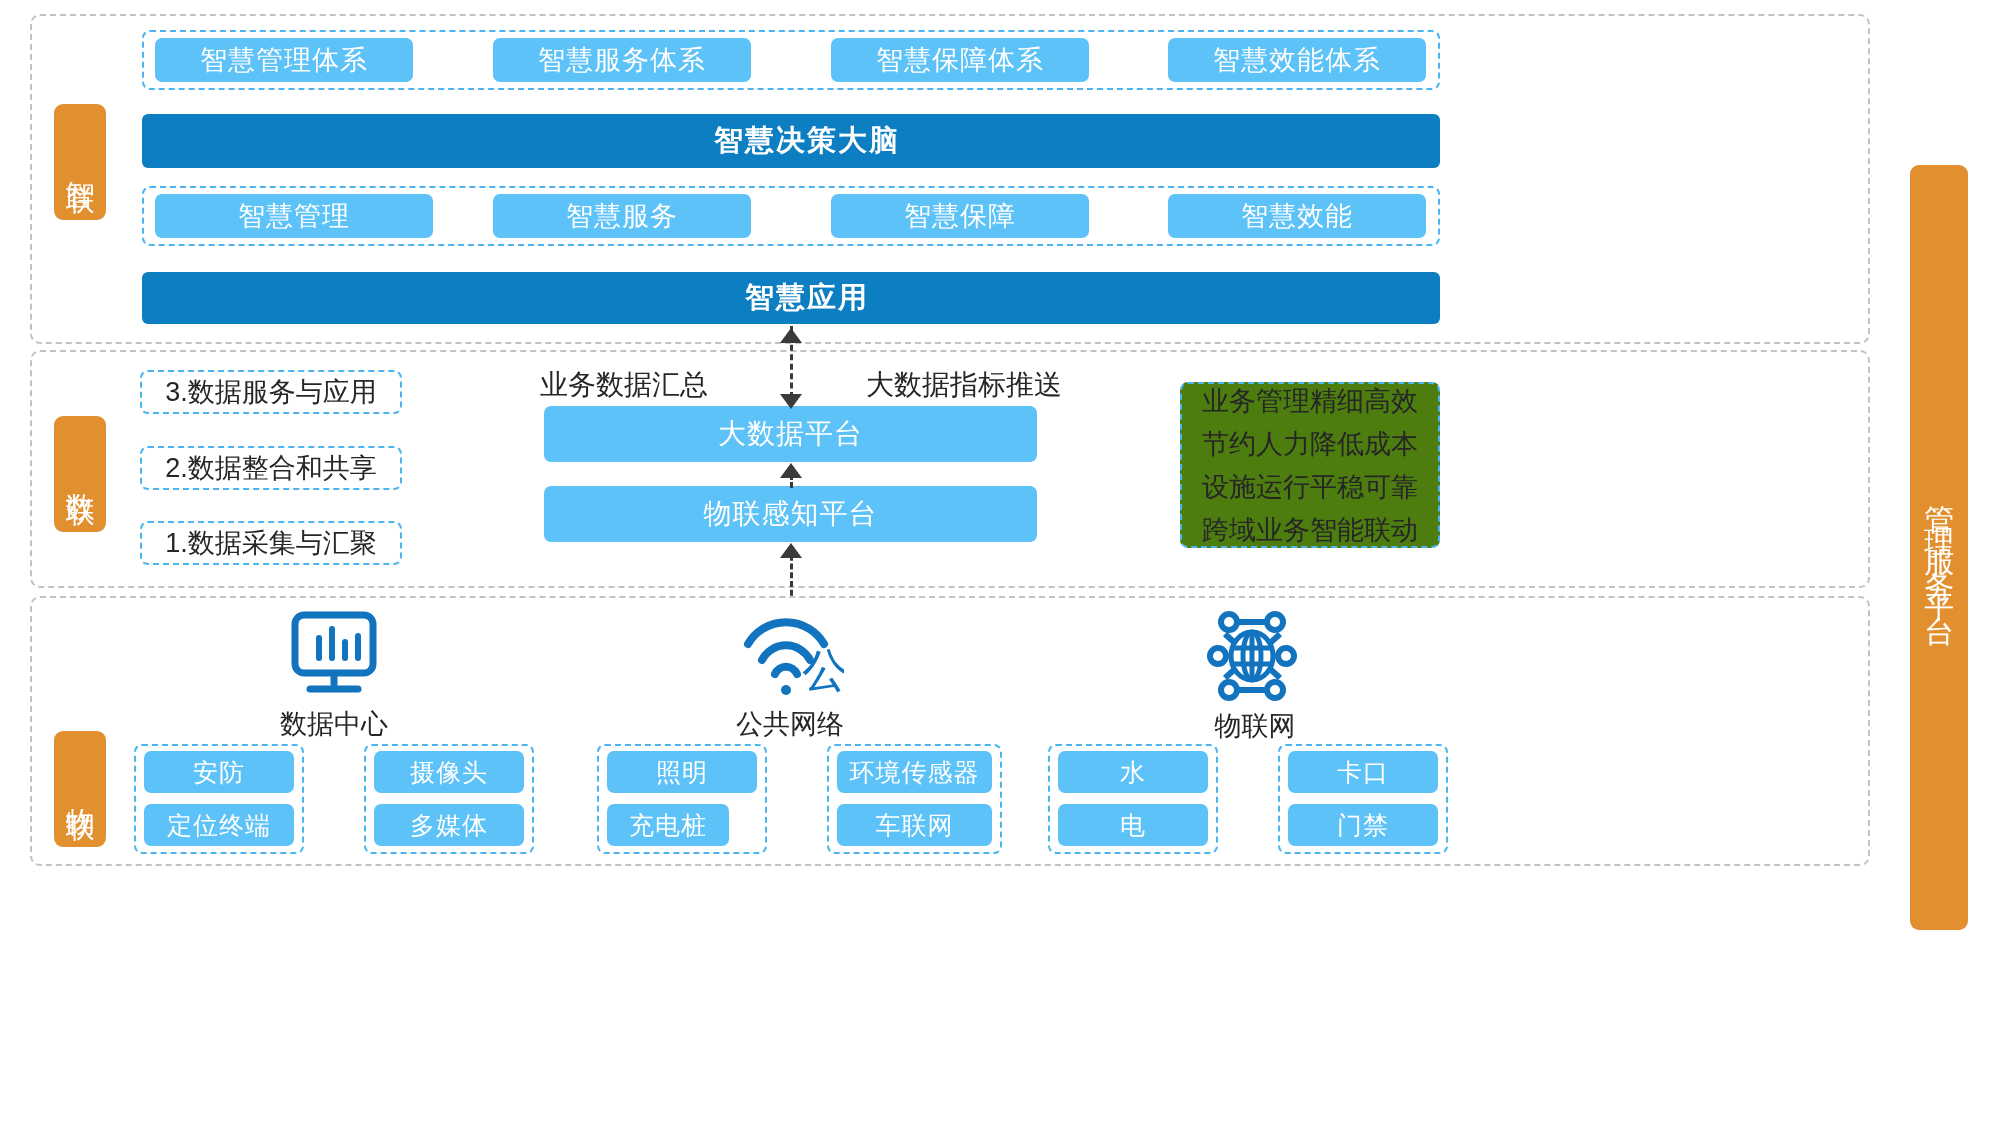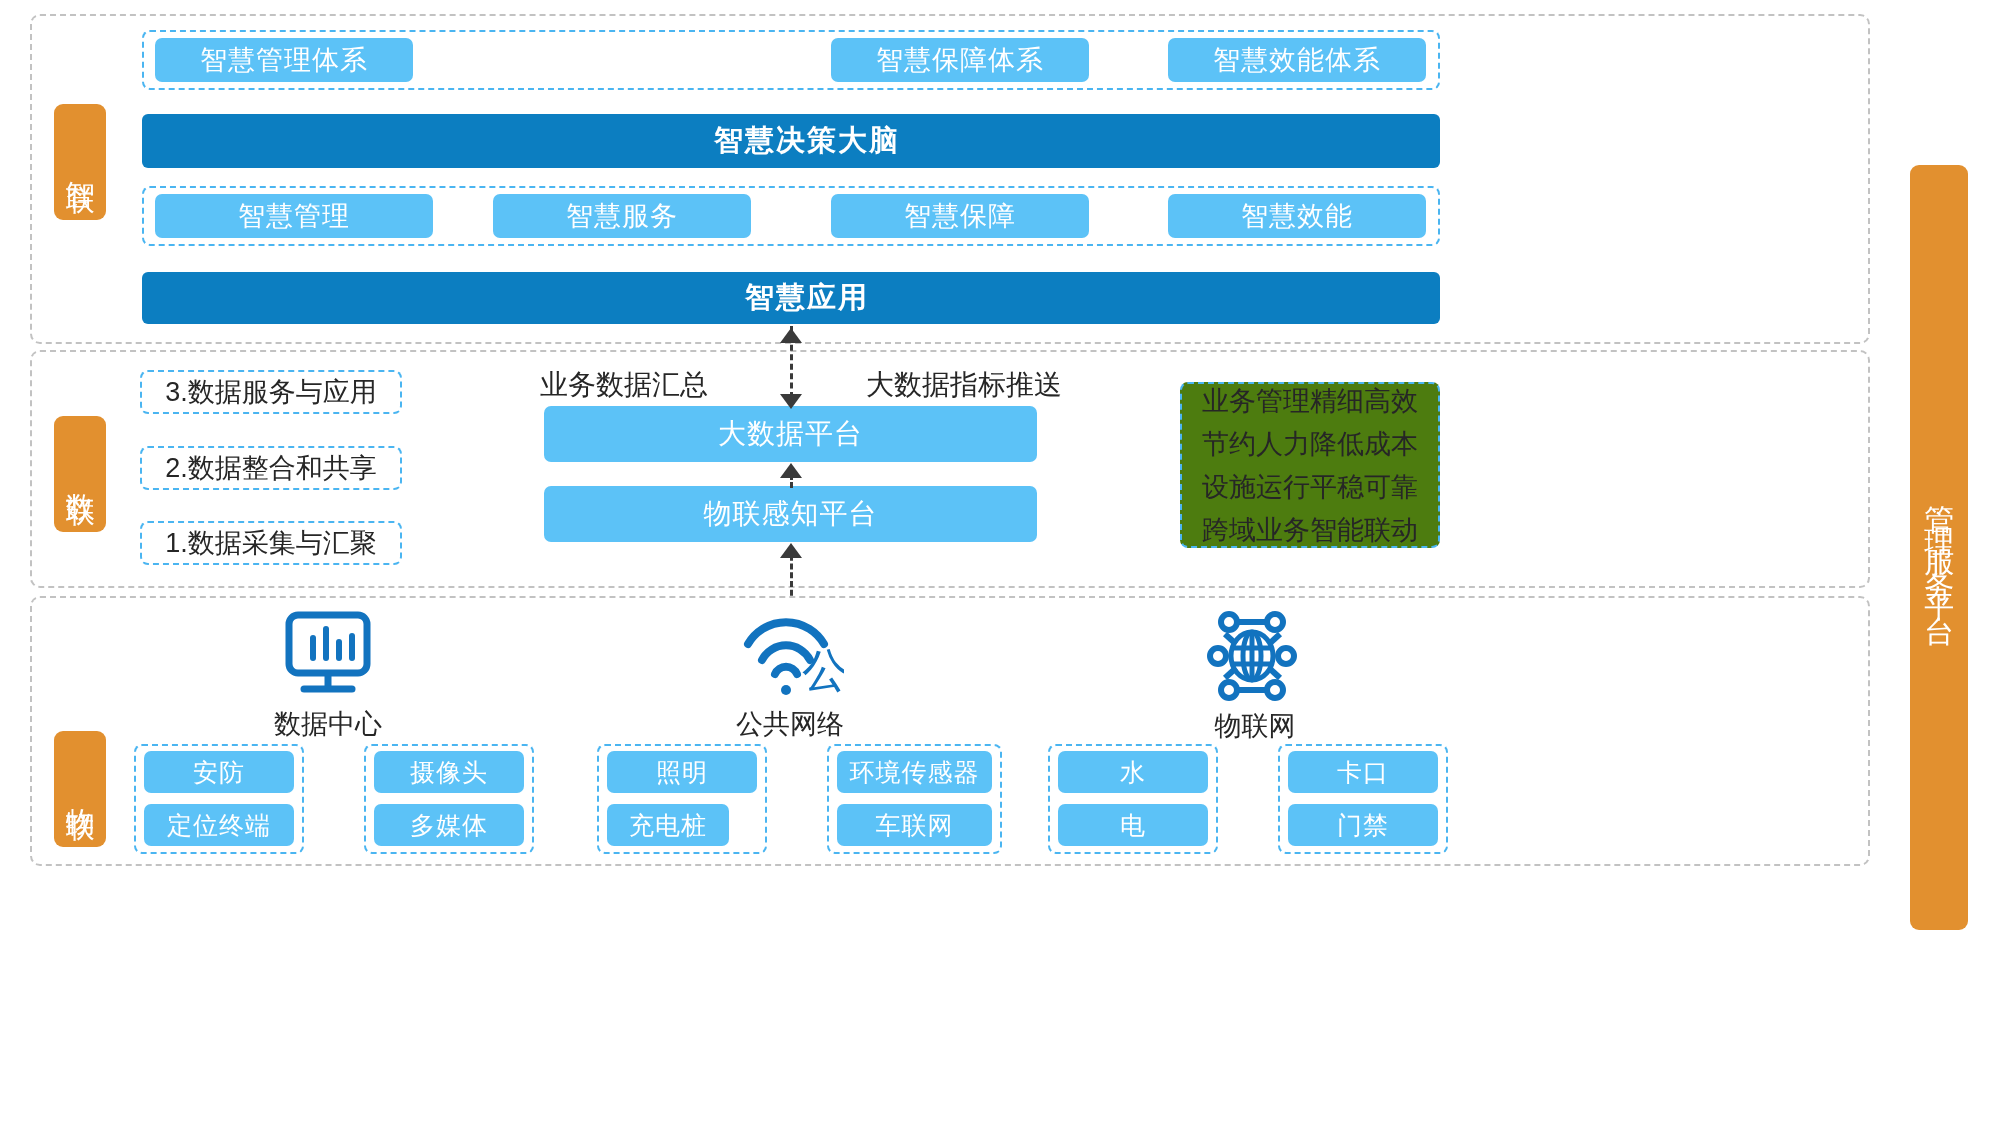--- a/index.html
+++ b/index.html
@@ -116,20 +116,21 @@
 <body>
 
 <div class="stage">
 
   <div class="outer-sec" style="left:30px;top:14px;width:1840px;height:330px;"></div>
 
   <div class="otab" style="left:54px;top:104px;width:52px;height:116px;">智联</div>
 
   <div class="dash-blue" style="left:142px;top:30px;width:1298px;height:60px;"></div>
   <div class="chip" style="left:155px;top:38px;width:258px;height:44px;">智慧管理体系</div>
+  <div class="chip" style="left:493px;top:38px;width:258px;height:44px;">智慧服务体系</div>
   <div class="chip" style="left:831px;top:38px;width:258px;height:44px;">智慧保障体系</div>
   <div class="chip" style="left:1168px;top:38px;width:258px;height:44px;">智慧效能体系</div>
 
   <div class="darkbar" style="left:142px;top:114px;width:1298px;height:54px;">智慧决策大脑</div>
 
   <div class="dash-blue" style="left:142px;top:186px;width:1298px;height:60px;"></div>
   <div class="chip" style="left:155px;top:194px;width:278px;height:44px;">智慧管理</div>
   <div class="chip" style="left:493px;top:194px;width:258px;height:44px;">智慧服务</div>
   <div class="chip" style="left:831px;top:194px;width:258px;height:44px;">智慧保障</div>
   <div class="chip" style="left:1168px;top:194px;width:258px;height:44px;">智慧效能</div>
@@ -165,21 +166,21 @@
   <div class="vline" style="left:790px;top:466px;height:22px;"></div>
   <div class="arrow-up" style="left:780px;top:463px;"></div>
 
   <div class="vline" style="left:790px;top:546px;height:120px;"></div>
   <div class="arrow-up" style="left:780px;top:543px;"></div>
 
   <div class="outer-sec" style="left:30px;top:596px;width:1840px;height:270px;"></div>
 
   <div class="otab" style="left:54px;top:731px;width:52px;height:116px;">物联</div>
 
-  <div class="icon-wrap" style="left:238px;top:610px;width:180px;">
+  <div class="icon-wrap" style="left:244px;top:610px;width:180px;">
     <svg width="96" height="92" viewBox="0 0 96 92">
       <rect x="9" y="5" width="78" height="58" rx="9" ry="9" fill="none" stroke="#1273bf" stroke-width="7"></rect>
       <line x1="33" y1="48" x2="33" y2="28" stroke="#1273bf" stroke-width="6" stroke-linecap="round"></line>
       <line x1="46" y1="48" x2="46" y2="19" stroke="#1273bf" stroke-width="6" stroke-linecap="round"></line>
       <line x1="59" y1="48" x2="59" y2="32" stroke="#1273bf" stroke-width="6" stroke-linecap="round"></line>
       <line x1="72" y1="48" x2="72" y2="26" stroke="#1273bf" stroke-width="6" stroke-linecap="round"></line>
       <line x1="48" y1="63" x2="48" y2="79" stroke="#1273bf" stroke-width="7"></line>
       <line x1="24" y1="79" x2="72" y2="79" stroke="#1273bf" stroke-width="7" stroke-linecap="round"></line>
     </svg>
     <div class="icon-label">数据中心</div>

